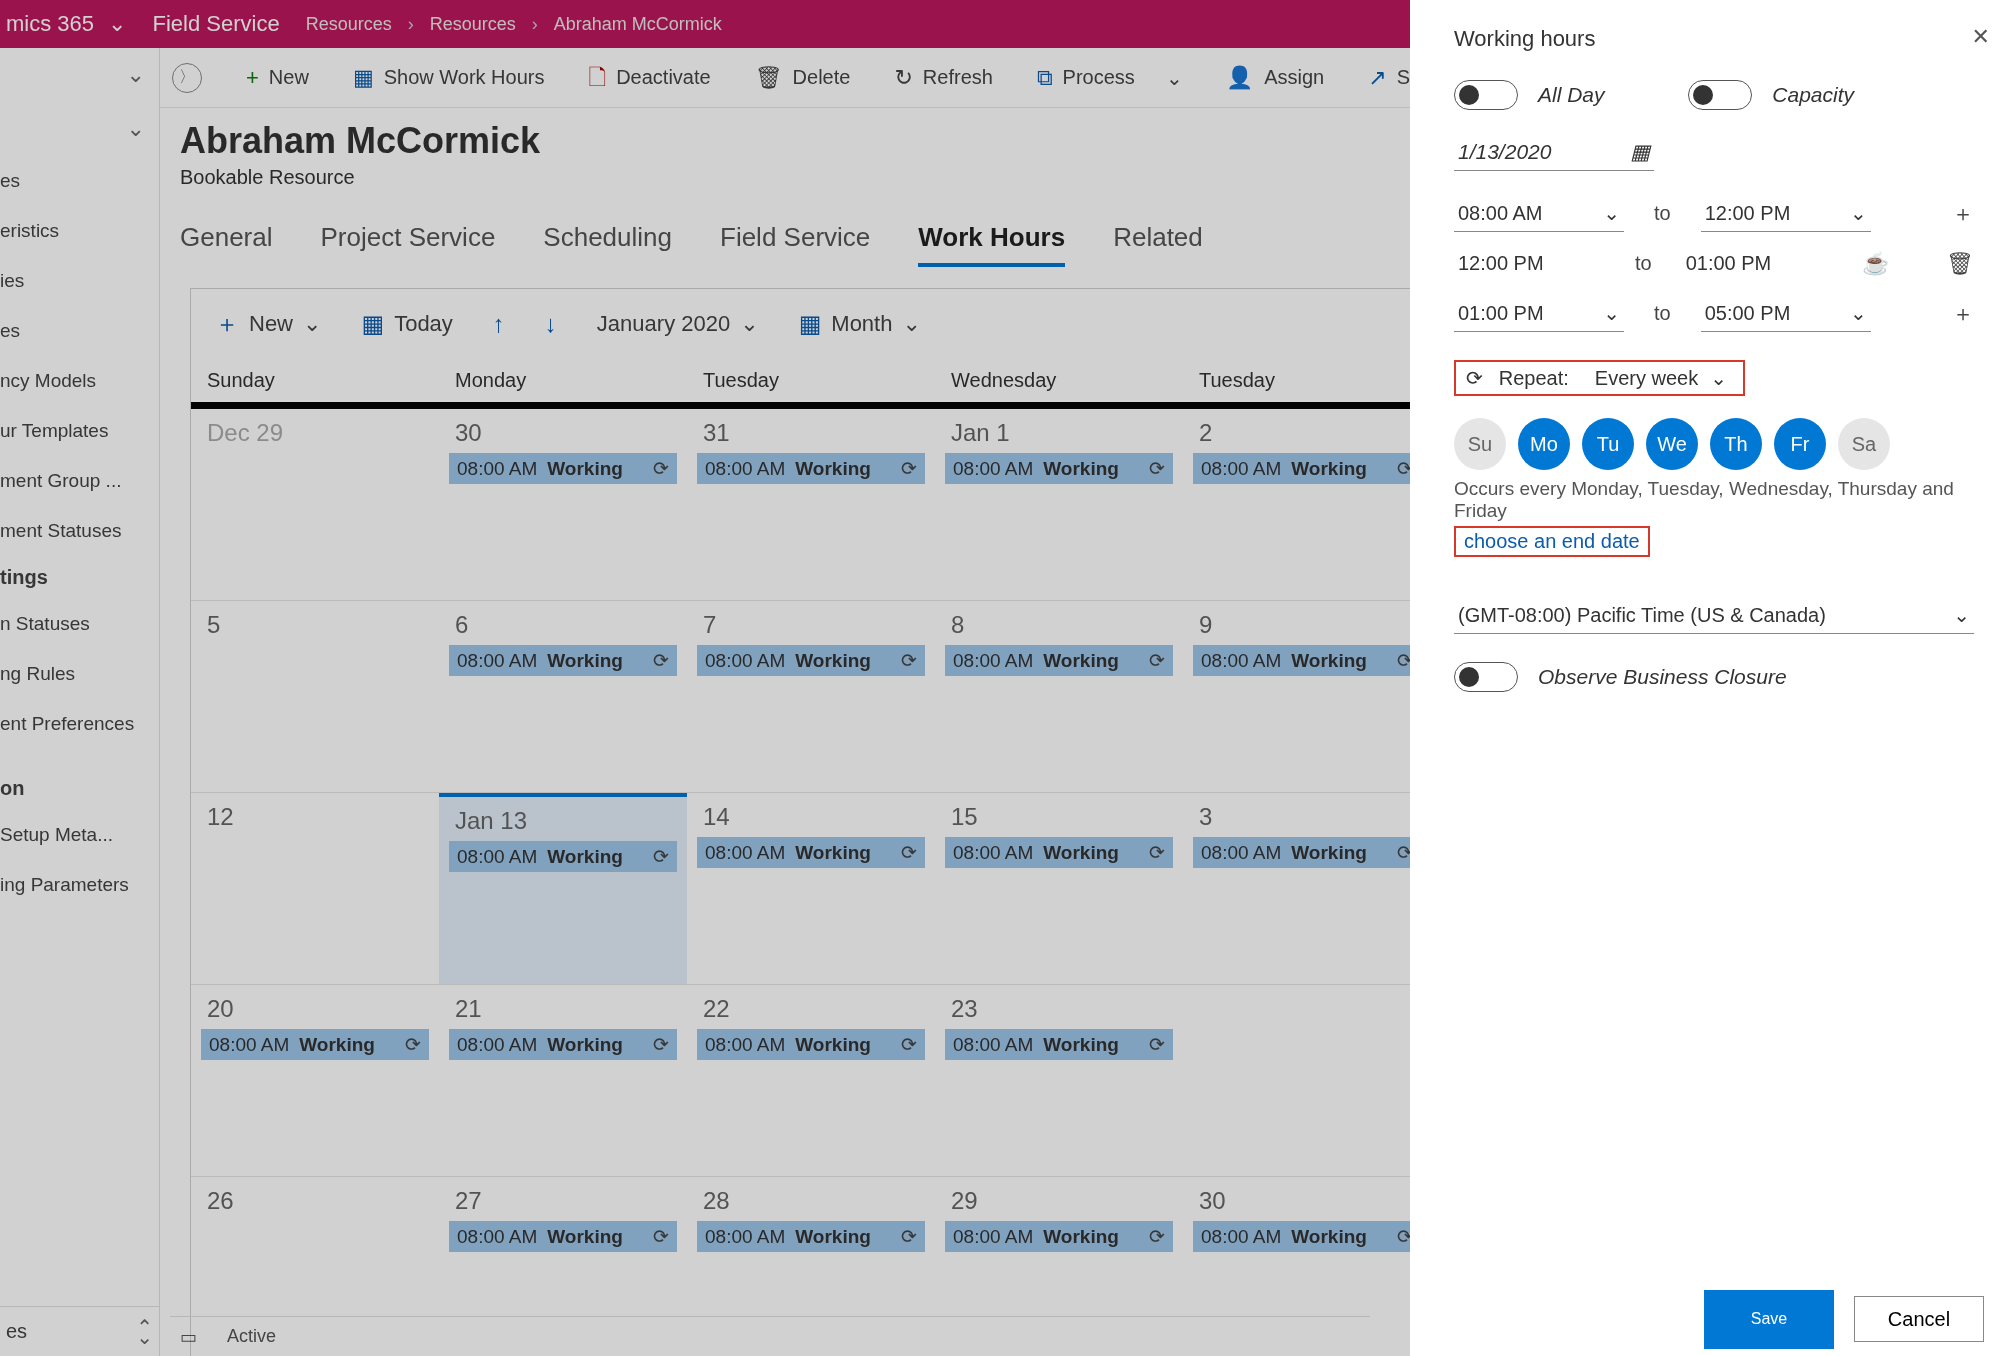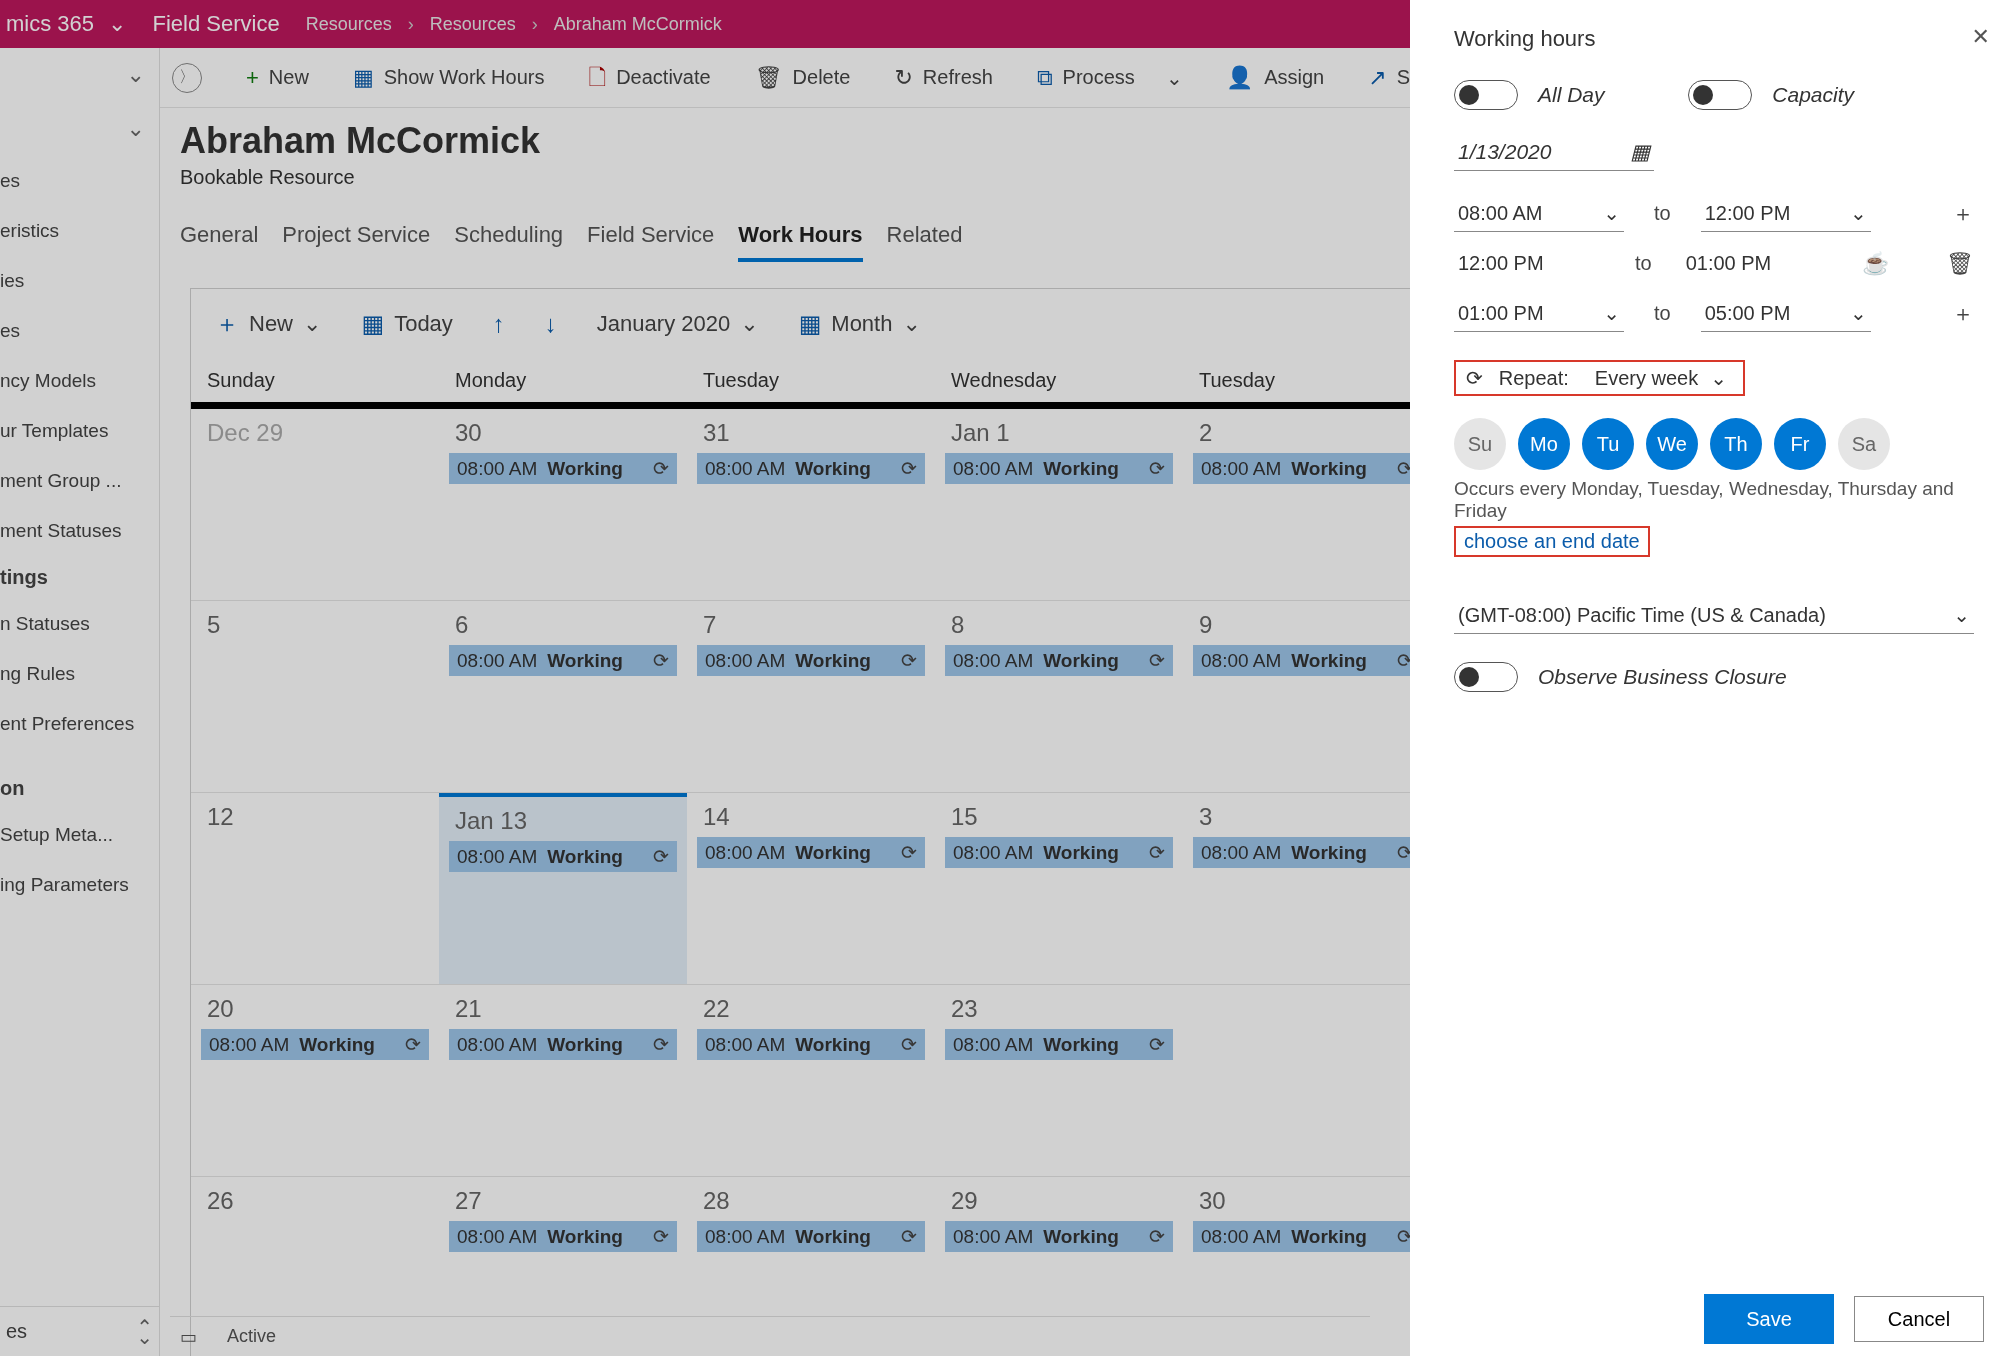--- a/index.html
+++ b/index.html
@@ -73,22 +73,22 @@
     position:absolute;
     left:180px; top:120px; right:20px; height:90px;
   }
   .record-head h1 { margin:0; font-size:36px; font-weight:600; color:#333;}
   .record-head .sub{font-size:20px;color:#333;margin-top:4px;}
 
   
   .tabs {
     position:absolute;
     left:180px; top:222px; right:20px;
-    display:flex; gap:24px;
-    font-size:22px; color:#555;
+    display:flex; gap:48px;
+    font-size:26px; color:#555;
   }
   .tabs .tab { padding-bottom:10px; cursor:pointer;}
   .tabs .tab.active { color:#222; font-weight:600; border-bottom:4px solid #0078d4; }
 
   
   .calendar {
     position:absolute;
     left:190px; top:288px; width:1490px;
     border:1px solid #d0d0d0;
     background:#fff;
@@ -183,21 +183,21 @@
     border-bottom:1px solid #888;
     width:100%;
     display:flex;align-items:center;justify-content:space-between;
     padding:6px 4px;font-size:20px;color:#333;
   }
 
   .panel-footer{
     position:absolute; bottom:0; right:0; height:74px;
     padding:14px 30px; display:flex; gap:20px; align-items:center;
   }
-  .btn-save{width:130px;height:50px;background:#0078d4;color:#fff;font-size:20px;border:none;cursor:pointer;}
+  .btn-save{width:130px;height:59px;background:#0078d4;color:#fff;font-size:16px;border:none;cursor:pointer;}
   .btn-cancel{width:130px;height:46px;background:#fff;border:1px solid #888;font-size:20px;cursor:pointer;}
 
   
   .dim {
     position:absolute; left:0; top:0; width:1410px; height:1356px;
     background:rgba(0,0,0,0.18);
     pointer-events:none;
   }
 
   

